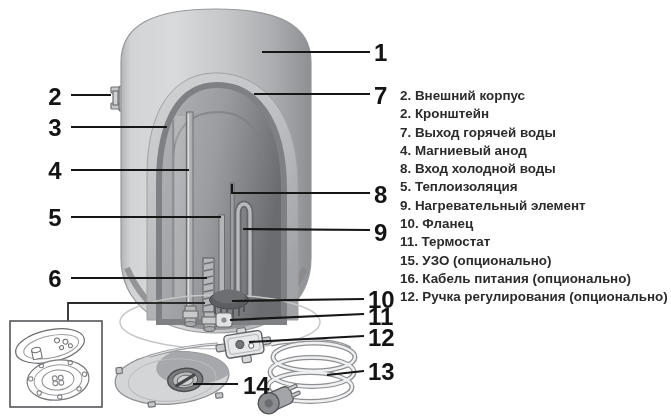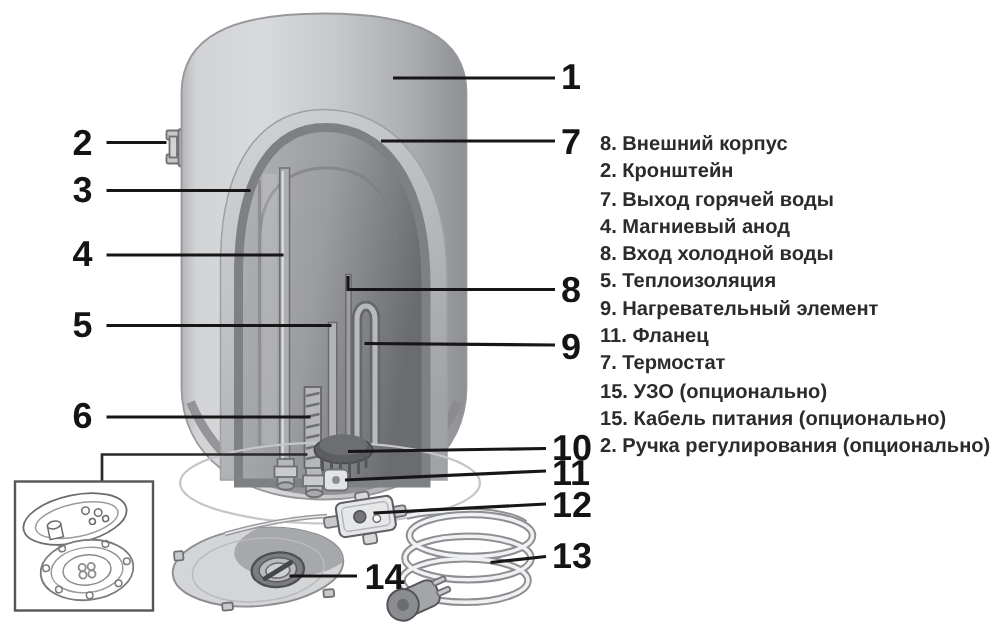--- a/index.html
+++ b/index.html
@@ -234,27 +234,27 @@
     <text class="num" x="374" y="232" dominant-baseline="central">9</text>
     <text class="num" x="368" y="299" dominant-baseline="central">10</text>
     <text class="num" x="368" y="316" dominant-baseline="central">11</text>
     <text class="num" x="368" y="337" dominant-baseline="central">12</text>
     <text class="num" x="368" y="371" dominant-baseline="central">13</text>
     <text class="num" x="243" y="385" dominant-baseline="central">14</text>
   </g>
 </svg>
 
 <div class="legend">
-  <div>8. Внешний корпус</div>
+  <div>2. Внешний корпус</div>
   <div>2. Кронштейн</div>
   <div>7. Выход горячей воды</div>
   <div>4. Магниевый анод</div>
   <div>8. Вход холодной воды</div>
   <div>5. Теплоизоляция</div>
   <div>9. Нагревательный элемент</div>
-  <div>11. Фланец</div>
-  <div>7. Термостат</div>
+  <div>10. Фланец</div>
+  <div>11. Термостат</div>
   <div>15. УЗО (опционально)</div>
-  <div>15. Кабель питания (опционально)</div>
-  <div>2. Ручка регулирования (опционально)</div>
+  <div>16. Кабель питания (опционально)</div>
+  <div>12. Ручка регулирования (опционально)</div>
 </div>
 
 </div>
 
 </body></html>

